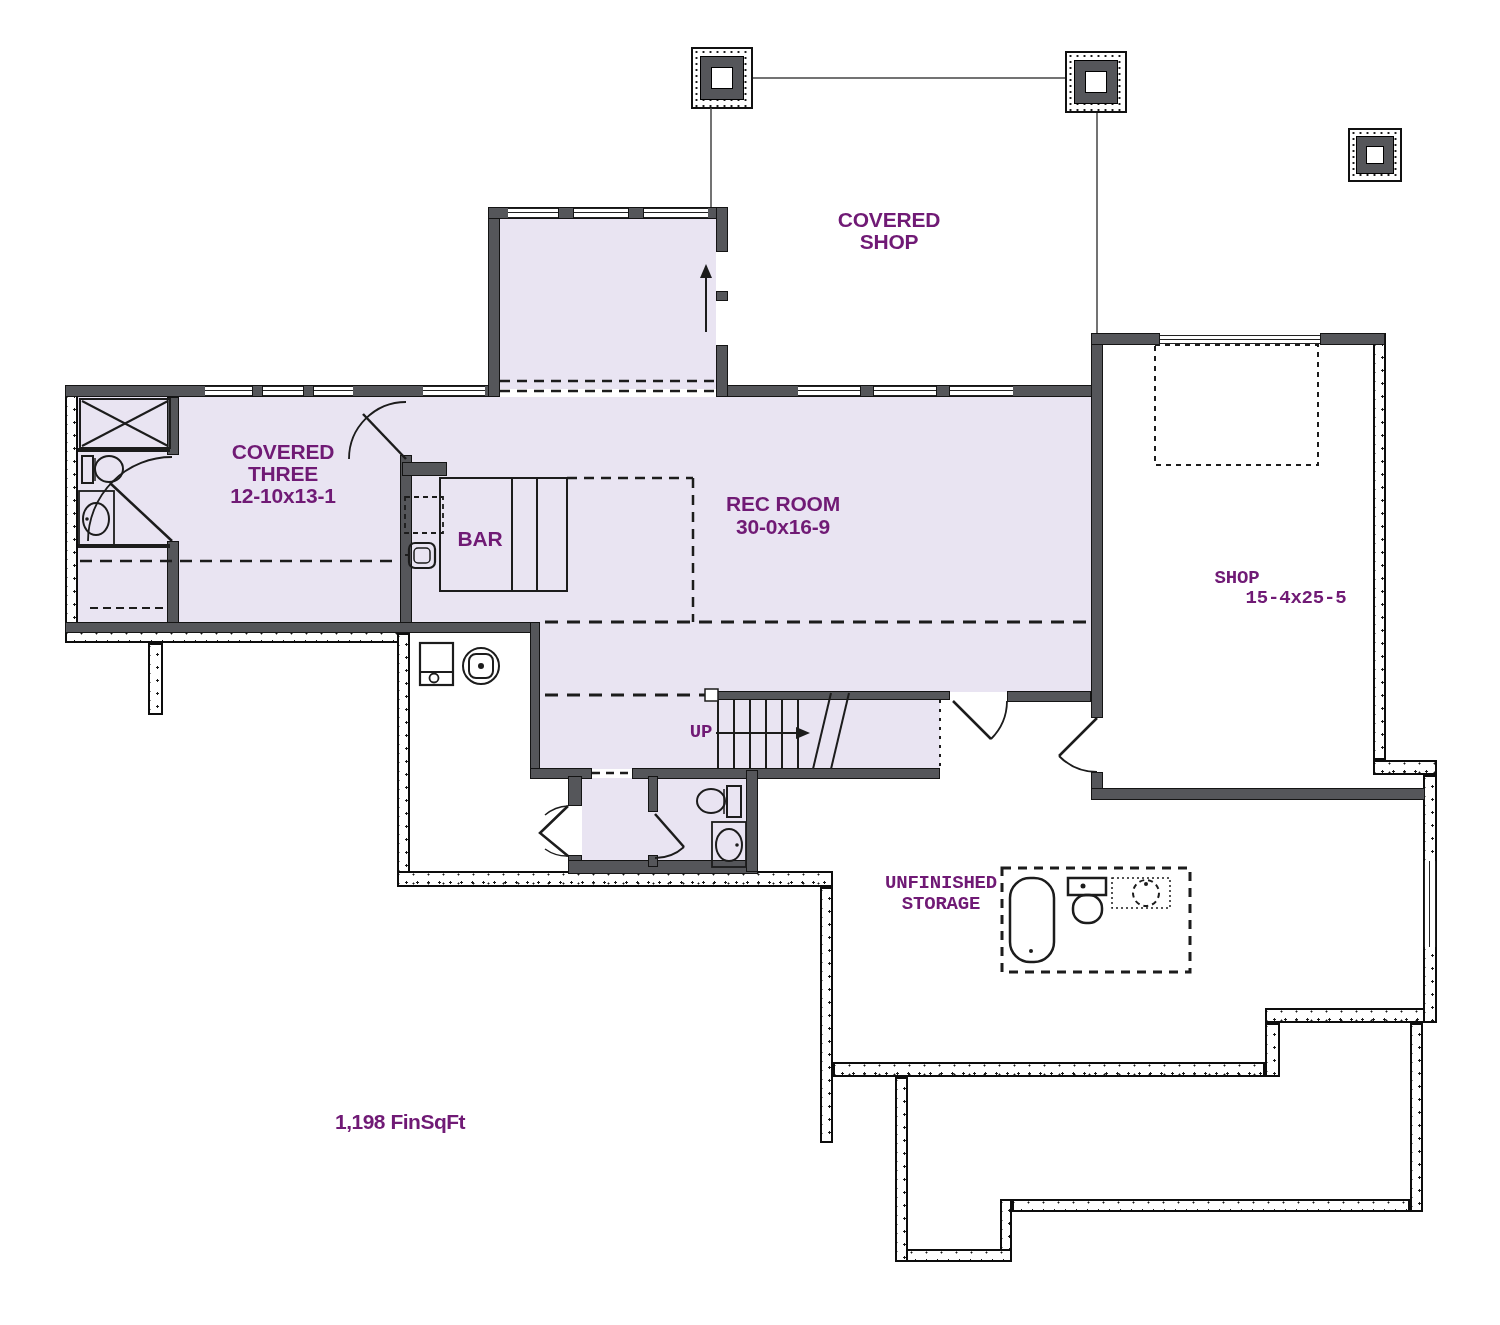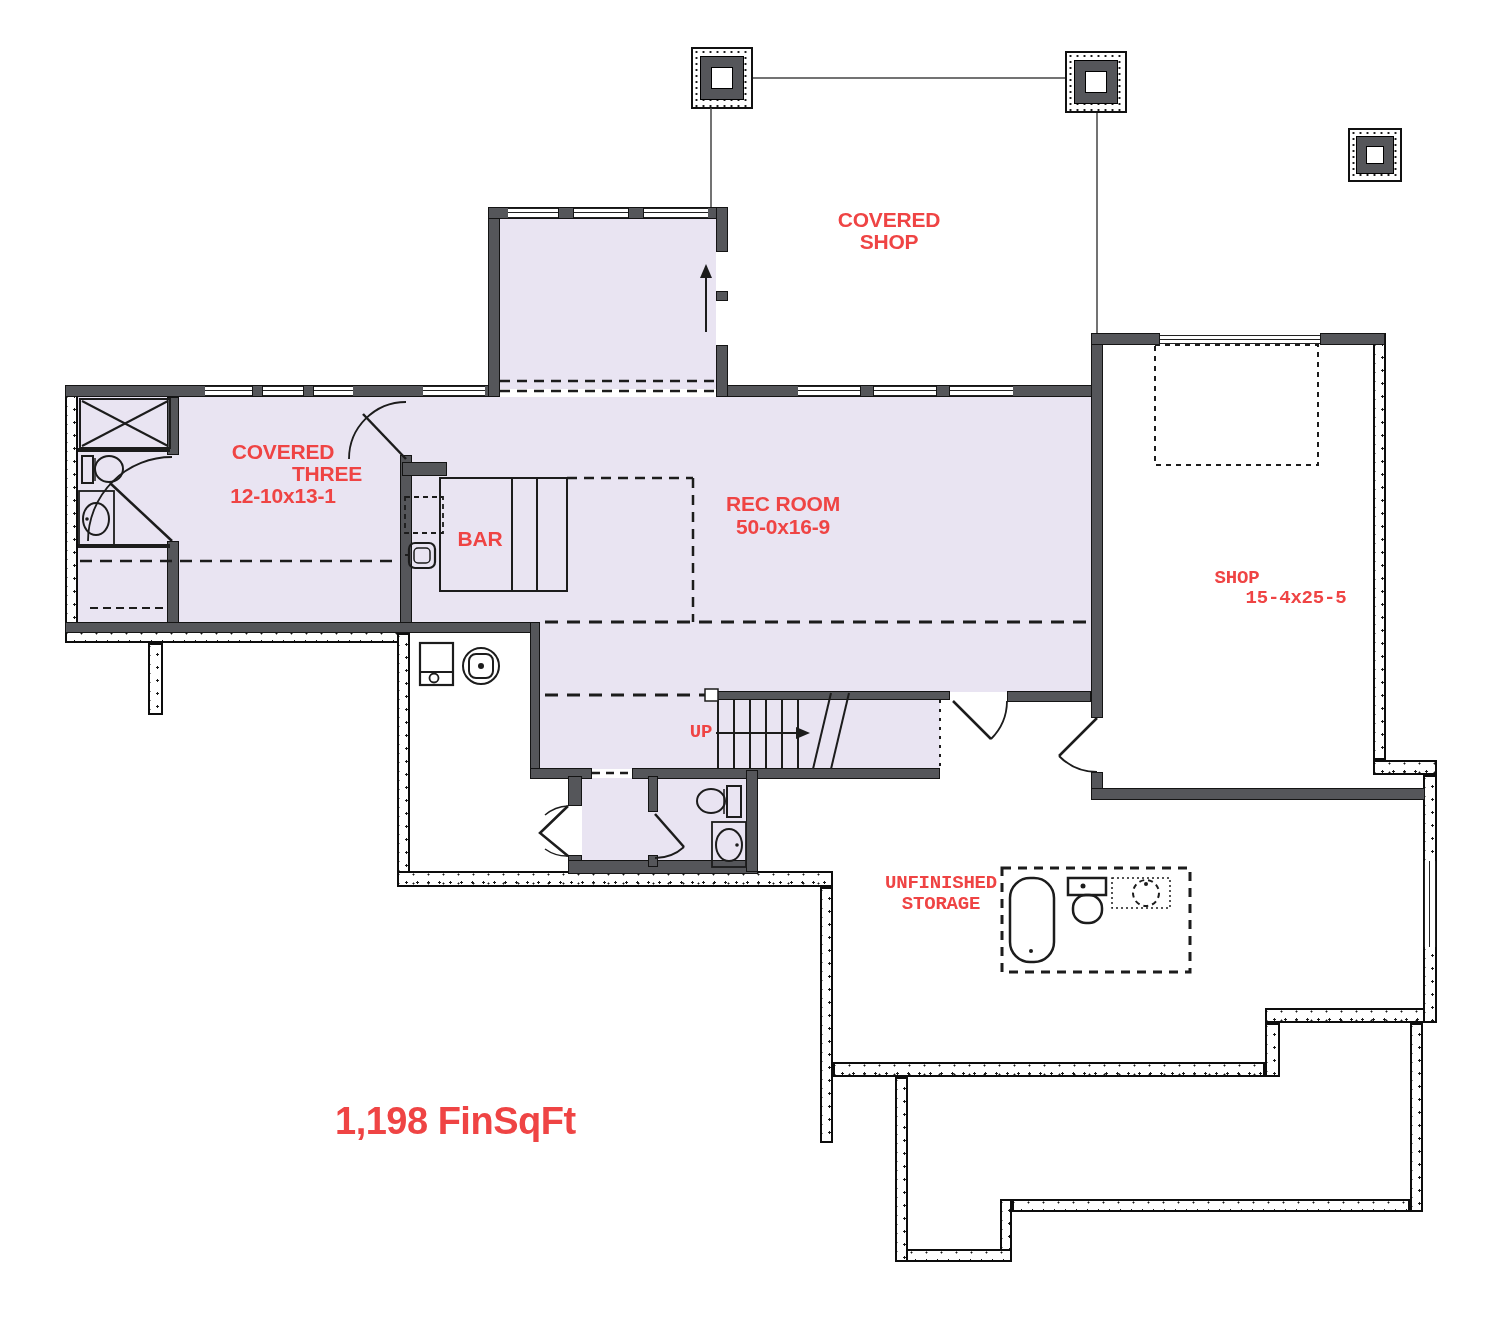--- a/index.html
+++ b/index.html
@@ -8,23 +8,23 @@
   .fill{position:absolute;background:#e9e4f2;}
   .wall{position:absolute;background:#55565a;border:1px solid #141414;box-sizing:border-box;}
   .fnd{position:absolute;background-color:#fff;border:2px solid #0d0d0d;box-sizing:border-box;
        background-image:radial-gradient(circle,#1a1a1a 1px,transparent 1.4px),
                         radial-gradient(circle,#1a1a1a .8px,transparent 1.2px);
        background-size:11px 13px,15px 9px;background-position:2px 3px,7px 6px;}
   .winh{position:absolute;background:#fff;border-top:1.5px solid #222;border-bottom:1.5px solid #222;box-sizing:border-box;}
   .winh::after{content:"";position:absolute;left:0;right:0;top:50%;margin-top:-1px;border-top:1.5px solid #222;}
   .winv{position:absolute;background:#fff;border-left:1.5px solid #222;border-right:1.5px solid #222;box-sizing:border-box;}
   .winv::after{content:"";position:absolute;top:0;bottom:0;left:50%;margin-left:-1px;border-left:1.5px solid #222;}
-  .lbl{position:absolute;font-weight:bold;color:#ef4444;white-space:nowrap;line-height:1;
+  .lbl{position:absolute;font-weight:bold;color:#701a75;white-space:nowrap;line-height:1;
        transform:translate(-50%,-50%);letter-spacing:-.2px;}
-  .f21{font-size:21px;} .f19{font-size:19px;font-family:Liberation Mono, monospace;} .f31{font-size:38px;letter-spacing:-.5px;}
+  .f21{font-size:21px;} .f19{font-size:19px;font-family:Liberation Mono, monospace;} .f31{font-size:21px;letter-spacing:-.5px;}
   .post{position:absolute;background-color:#fff;border:2px solid #111;box-sizing:border-box;
         background-image:radial-gradient(circle,#1a1a1a .9px,transparent 1.3px);background-size:7px 6px;}
   .post-mid{position:absolute;inset:7px;background:#55565a;border:1.5px solid #000;}
   .post-core{position:absolute;inset:18px;background:#fff;border:1.5px solid #000;}
   svg.overlay{position:absolute;left:0;top:0;}
 </style>
 </head>
 <body>
 
 <div id="plan">
@@ -248,25 +248,25 @@
       <circle cx="1146" cy="884" r="2" fill="#1c1c1c" stroke="none"></circle>
     </g>
 
     <rect x="1155" y="345" width="163" height="120" stroke-width="2" stroke-dasharray="5 5"></rect>
   </svg>
 
   <div class="lbl f21" style="left:889px;top:219px;">COVERED</div>
   <div class="lbl f21" style="left:889px;top:241px;">SHOP</div>
 
   <div class="lbl f21" style="left:283px;top:451px;">COVERED</div>
-  <div class="lbl f21" style="left:283px;top:473px;margin-left:44px;">THREE</div>
+  <div class="lbl f21" style="left:283px;top:473px;">THREE</div>
   <div class="lbl f21" style="left:283px;top:495px;">12-10x13-1</div>
 
   <div class="lbl f21" style="left:783px;top:503px;">REC ROOM</div>
-  <div class="lbl f21" style="left:783px;top:526px;">50-0x16-9</div>
+  <div class="lbl f21" style="left:783px;top:526px;">30-0x16-9</div>
 
   <div class="lbl f21" style="left:480px;top:538px;">BAR</div>
 
   <div class="lbl f19" style="left:701px;top:732px;">UP</div>
 
   <div class="lbl f19" style="left:1237px;top:578px;">SHOP</div>
   <div class="lbl f19" style="left:1296px;top:598px;">15-4x25-5</div>
 
   <div class="lbl f19" style="left:941px;top:883px;">UNFINISHED</div>
   <div class="lbl f19" style="left:941px;top:904px;">STORAGE</div>

